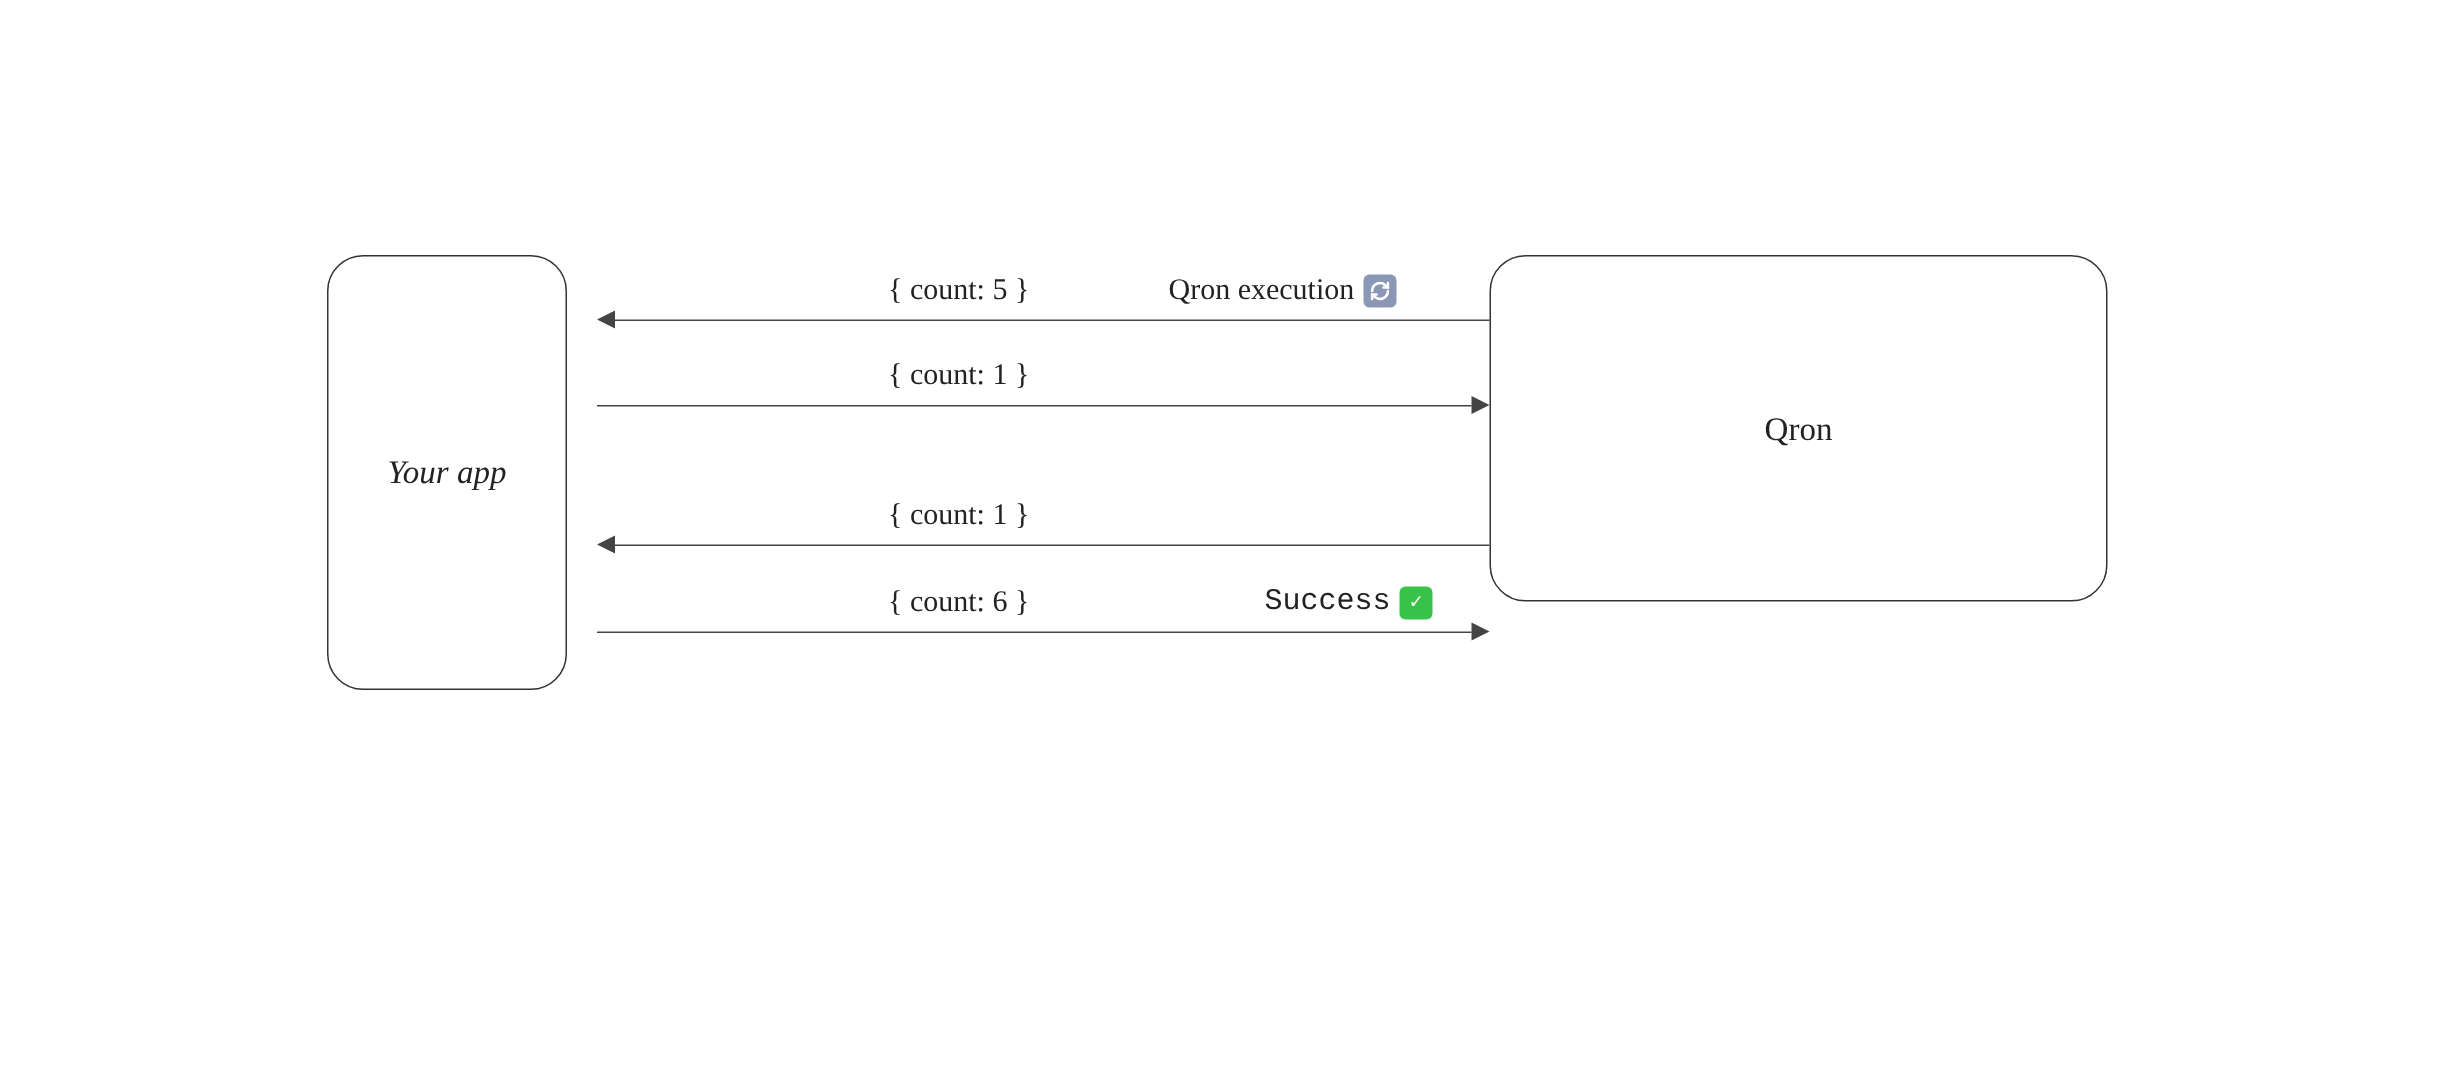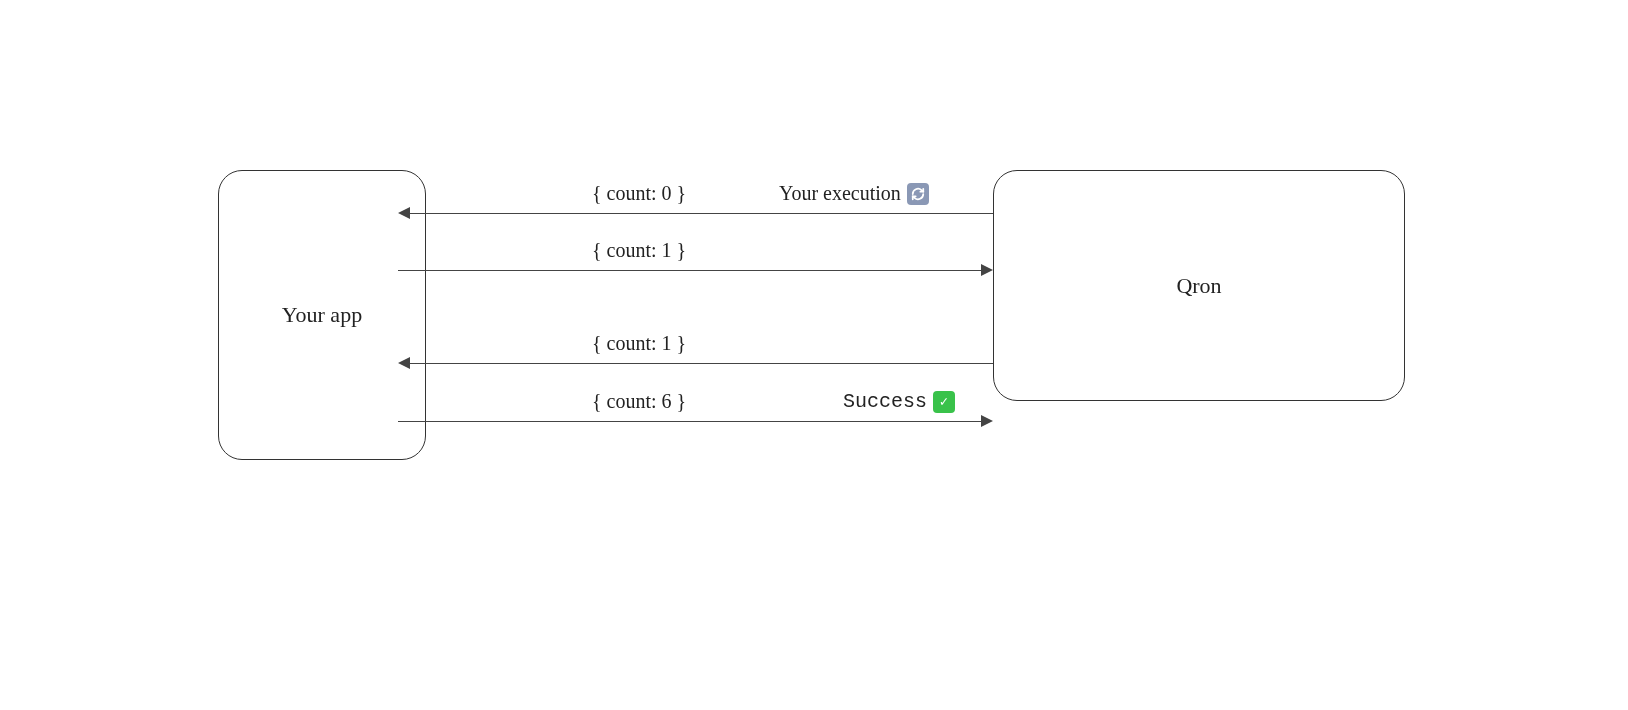--- a/index.html
+++ b/index.html
@@ -83,33 +83,33 @@
       background: #39c24a;
       border-radius: 4px;
       color: #fff;
       font-size: 14px;
       font-weight: bold;
     }
   </style>
 </head>
 <body>
 
-<div class="box" style="left: 218px; top: 170px; width: 208px; height: 290px;">
+<div class="box" style="left: 218px; top: 170px; width: 160px; height: 290px; font-style: italic;">
   <span class="box-label">Your app</span>
 </div>
 
 <div class="box" style="left: 993px; top: 170px; width: 412px; height: 231px;">
   <span class="box-label">Qron</span>
 </div>
 
 <div class="arrow-line" style="left: 410px; top: 213px; width: 583px;"></div>
 <div class="arrow-head-left" style="left: 398px; top: 207px;"></div>
-<span class="arrow-label" style="left: 592px; top: 182px;">{ count: 0 }</span>
+<span class="arrow-label" style="left: 592px; top: 182px;">{ count: 5 }</span>
 <span class="arrow-annotation" style="left: 779px; top: 182px;">
-  <span>Your execution</span>
+  <span>Qron execution</span>
   <span class="icon-refresh">
     <svg width="14" height="14" viewBox="0 0 24 24" fill="none" stroke="white" stroke-width="3" stroke-linecap="round">
       <path d="M3 12a9 9 0 0 1 15-6.7L21 8"></path>
       <path d="M21 3v5h-5"></path>
       <path d="M21 12a9 9 0 0 1-15 6.7L3 16"></path>
       <path d="M3 21v-5h5"></path>
     </svg>
   </span>
 </span>
 

